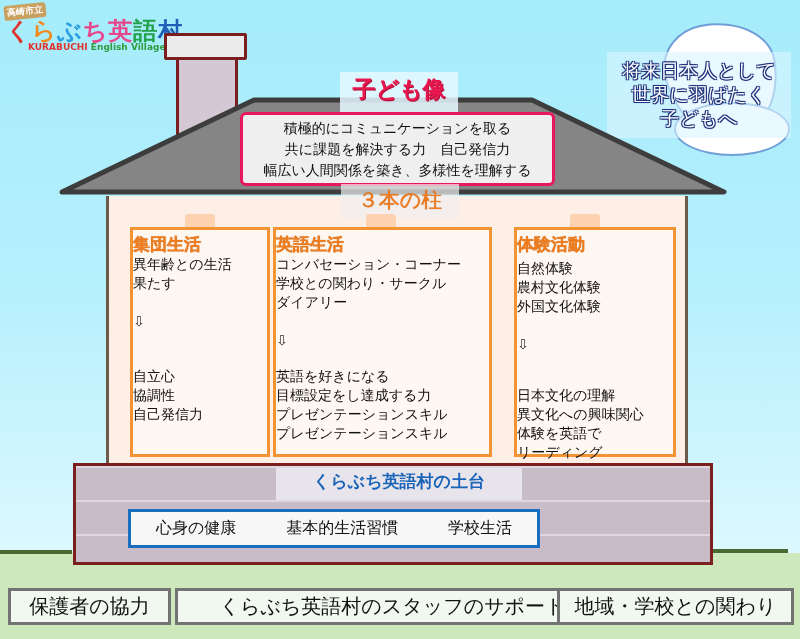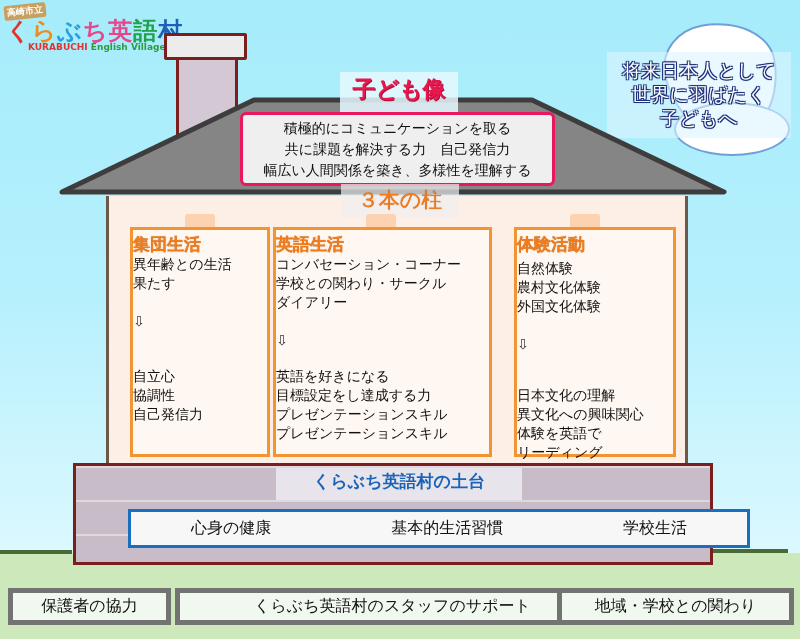--- a/index.html
+++ b/index.html
@@ -103,33 +103,33 @@
   .base {
     left: 73px; top: 463px; width: 640px; height: 102px; background: #c9bcc9;
     border: 3px solid #7a1e1e;
     background-image:
       linear-gradient(#e0d8e0 2px, transparent 2px);
     background-size: 100% 34px;
   }
   .base-title-bg { left: 276px; top: 468px; width: 246px; height: 32px; background: rgba(235,232,240,0.9); }
   .base-title { left: 276px; top: 470px; width: 246px; text-align:center; font-size: 17px; font-weight: bold; color: #1a64b8; white-space: nowrap; }
   .base-box {
-    left: 128px; top: 509px; width: 622px; height: 39px; background: #f7f7f7;
+    left: 128px; top: 509px; width: 412px; height: 39px; background: #f7f7f7;
     border: 3px solid #1a6ec0; display: flex; justify-content: space-around; align-items: center;
   }
   .base-box span { font-size: 16px; color: #111; white-space: nowrap; }
 
   
   .ground { left: 0; top: 553px; width: 800px; height: 86px; background: #cde8bb; }
   .grass { left: 0; top: 550px; width: 72px; height: 4px; background: #4a6a35; }
   .grass2 { left: 713px; top: 549px; width: 75px; height: 4px; background: #4a6a35; }
 
   .support {
-    top: 588px; height: 37px; background: #f1f8ef; border: 5px solid #737373;
-    display: flex; align-items: center; justify-content: center; font-size: 16px; color: #111; white-space: nowrap;
+    top: 588px; height: 37px; background: #f1f8ef; border: 3px solid #737373;
+    display: flex; align-items: center; justify-content: center; font-size: 20px; color: #111; white-space: nowrap;
   }
   .s1 { left: 8px; width: 163px; }
   .s2 { left: 175px; width: 435px; }
   .s3 { left: 557px; width: 237px; }
 </style>
 </head>
 <body>
 
 <div class="abs logo">
   <div class="logo-badge">高崎市立</div>

